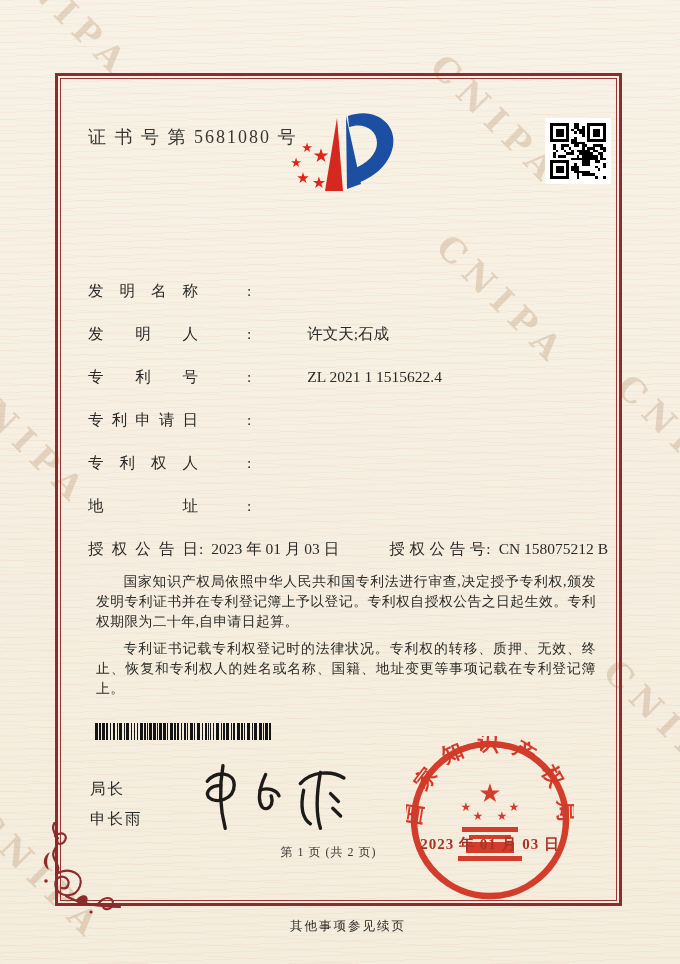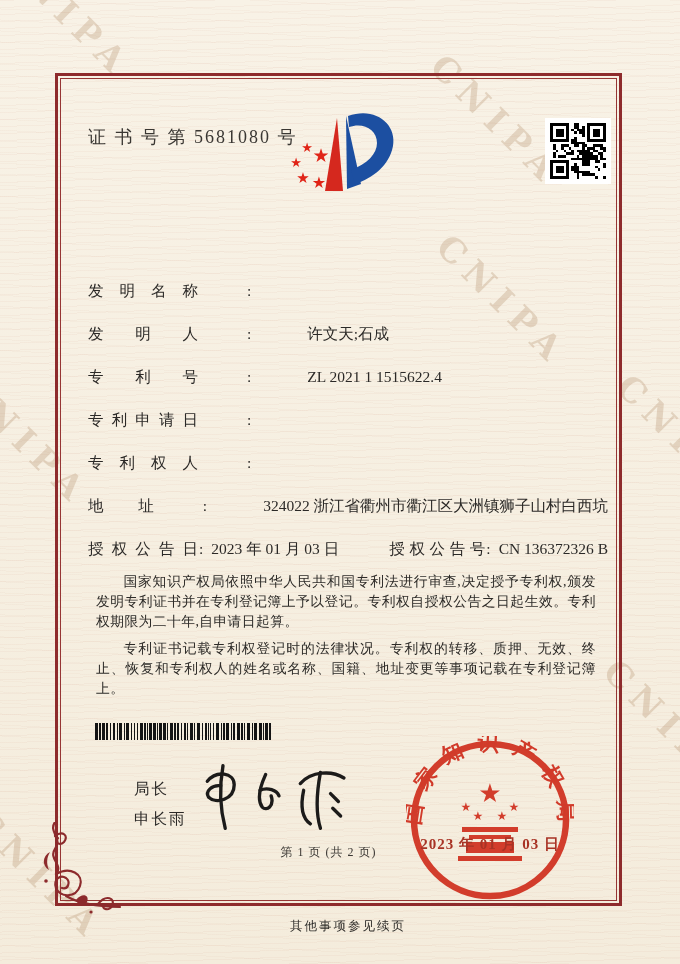--- a/index.html
+++ b/index.html
@@ -26,21 +26,21 @@
   .fields{position:absolute;left:88px;top:281px;width:520px;font-size:15.5px;color:#2b2927;}
   .frow{display:flex;align-items:baseline;height:22px;margin-bottom:21px;white-space:nowrap;gap:48px;}
   .flabel{display:inline-block;width:110px;text-align:justify;text-align-last:justify;}
   .fcolon{margin:0 8px 0 1px;}
   .fpair1{display:flex;width:290px;align-items:baseline;}
   .flabel2{display:inline-block;width:96px;text-align:justify;text-align-last:justify;}
   .paras{position:absolute;left:88px;top:564px;width:516px;font-size:13.8px;line-height:19.8px;
     color:#2d2b28;text-align:justify;letter-spacing:0.4px;}
   .paras p{margin:8px;text-indent:2em;}
   .barcode{position:absolute;left:95px;top:723px;width:182px;height:17px;}
-  .signer{position:absolute;left:90px;top:774px;font-size:15.5px;color:#2b2927;letter-spacing:2px;margin-left:44px;}
+  .signer{position:absolute;left:90px;top:774px;font-size:15.5px;color:#2b2927;letter-spacing:2px;}
   .signer div{height:30px;line-height:30px;}
   .signature{position:absolute;left:195px;top:756px;}
   .seal{position:absolute;left:406px;top:736px;width:168px;height:168px;}
   .seal-date{position:absolute;left:406px;top:835px;width:168px;text-align:center;
     font-size:15px;font-weight:bold;color:#a83325;letter-spacing:1px;white-space:nowrap;}
   .page-num{position:absolute;left:55px;top:844px;width:547px;text-align:center;
     font-size:12px;color:#3a3733;letter-spacing:1px;}
   .cont-note{position:absolute;left:8px;top:918px;width:680px;text-align:center;
     font-size:12.5px;color:#2d2b28;letter-spacing:2px;}
   .flourish{position:absolute;left:36px;top:822px;}
@@ -248,32 +248,31 @@
       <span class="flabel">专利申请日</span>
         <span class="fcolon">:</span>
     </div>
     <div class="frow">
       <span class="flabel">专利权人</span>
         <span class="fcolon">:</span>
     </div>
     <div class="frow">
       <span class="flabel">地址</span>
         <span class="fcolon">:</span>
-      <span>324022 浙江省衢州市衢江区大洲镇狮子山村白西坑</span>
     </div>
     <div class="frow">
       <span class="fpair1">
         <span class="flabel">授权公告日</span>
           <span class="fcolon">:</span>
         <span>2023 年 01 月 03 日</span>
       </span>
       <span class="fpair1" style="width:auto">
         <span class="flabel2">授权公告号</span>
           <span class="fcolon">:</span>
-        <span>CN 136372326 B</span>
+        <span>CN 158075212 B</span>
       </span>
     </div>
   </div>
 
   <div class="paras">
     <p>国家知识产权局依照中华人民共和国专利法进行审查,决定授予专利权,颁发发明专利证书并在专利登记簿上予以登记。专利权自授权公告之日起生效。专利权期限为二十年,自申请日起算。</p>
     <p>专利证书记载专利权登记时的法律状况。专利权的转移、质押、无效、终止、恢复和专利权人的姓名或名称、国籍、地址变更等事项记载在专利登记簿上。</p>
   </div>
 
   <div class="barcode">

